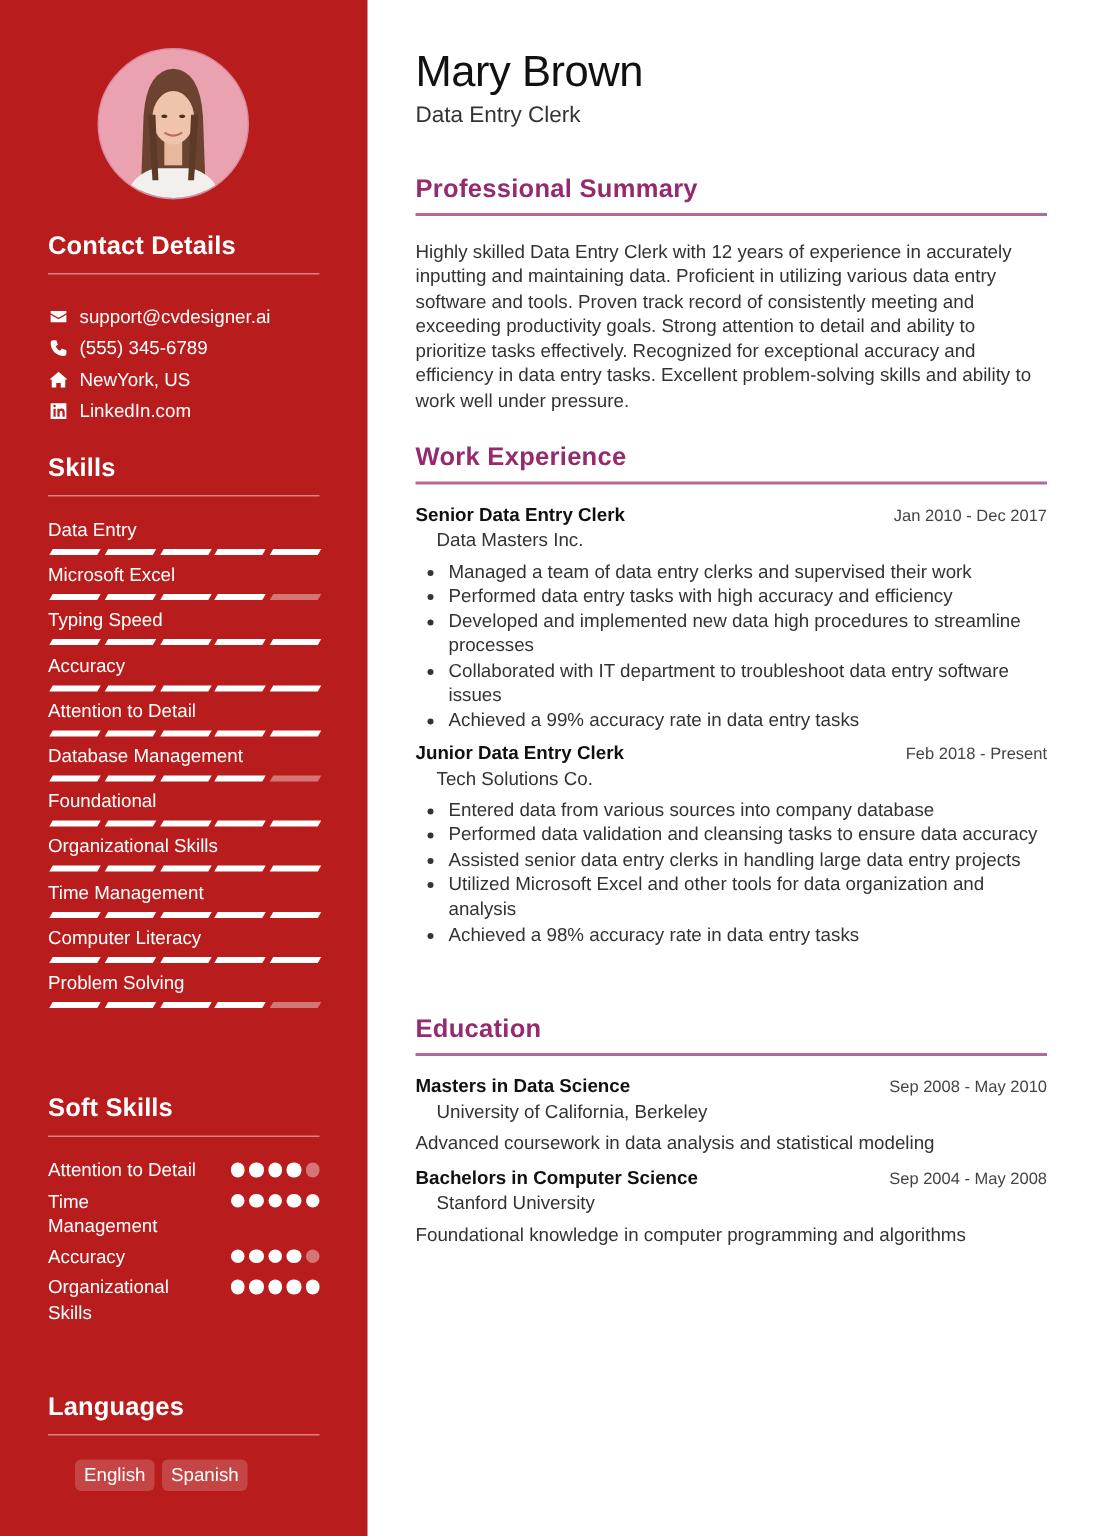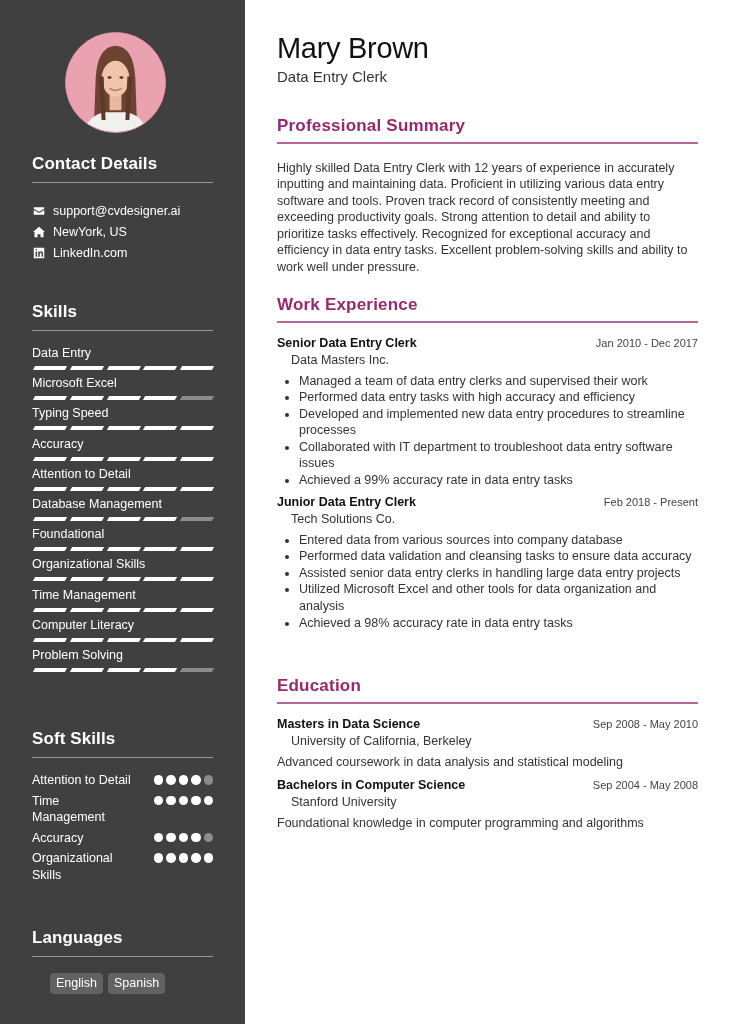--- a/index.html
+++ b/index.html
@@ -1,21 +1,21 @@
 <!DOCTYPE html>
 <html><head>
   <meta charset="utf-8">
   <style>
     * { box-sizing: border-box; margin: 0; padding: 0; }
     html, body { width: 730px; height: 1024px; background: #ffffff; overflow: hidden; }
     body { font-family: "Liberation Sans", "DejaVu Sans", sans-serif; color: #333; position: relative; }
 
     .sidebar {
       position: absolute; left: 0; top: 0; width: 245px; height: 1024px;
-      background: #404040; color: #fff;
+      background: #b91c1c; color: #fff;
       padding: 0 32px 0 32px;
     }
     .avatar-wrap { position: absolute; left: 65px; top: 32px; width: 101px; height: 101px;
       border-radius: 50%; overflow: hidden; background: #eba2b0; border: 1px solid #d88ba0; }
     .avatar-wrap svg { width: 100%; height: 100%; display: block; }
 
     .side-section { position: absolute; left: 32px; width: 181px; }
     .side-title { font-size: 17px; font-weight: bold; color: #fff; letter-spacing: 0.1px; }
     .side-rule { height: 1px; background: rgba(255,255,255,0.45); margin-top: 8px; }
 
@@ -91,20 +91,28 @@
             <svg viewBox="0 0 16 16">
               <path d="M1 3h14v2L8 9 1 5z"></path>
               <path d="M1 6.5l7 4 7-4V13H1z"></path>
             </svg>
           </span>
         <span>support@cvdesigner.ai</span>
       </li>
       <li>
         <span class="ic">
             <svg viewBox="0 0 16 16">
+              <path d="M3 1l3 0 1.5 4-2 1.5c1 2 2 3 4 4l1.5-2 4 1.5v3c0 1-1 2-2 2C6 15 1 10 1 3c0-1 1-2 2-2z"></path>
+            </svg>
+          </span>
+        <span>(555) 345-6789</span>
+      </li>
+      <li>
+        <span class="ic">
+            <svg viewBox="0 0 16 16">
               <path d="M8 1L0 8h2v7h4v-4h4v4h4V8h2z"></path>
             </svg>
           </span>
         <span>NewYork, US</span>
       </li>
       <li>
         <span class="ic">
             <svg viewBox="0 0 16 16">
               <path d="M1 1h14v14H1zM3.5 6v7h2V6zm1-3.5a1.1 1.1 0 100 2.2 1.1 1.1 0 000-2.2zM7 6v7h2V9.5c0-1 .5-1.7 1.3-1.7s1.2.6 1.2 1.7V13h2V9c0-2-1-3.2-2.6-3.2-1 0-1.6.5-1.9 1V6z"></path>
             </svg>
@@ -304,21 +312,21 @@
     <div id="job-list">
         <div class="job">
           <div class="job-head">
             <span class="job-title">Senior Data Entry Clerk</span>
             <span class="job-date">Jan 2010 - Dec 2017</span>
           </div>
           <div class="job-company">Data Masters Inc.</div>
           <ul class="job-bullets">
             <li>Managed a team of data entry clerks and supervised their work</li>
             <li>Performed data entry tasks with high accuracy and efficiency</li>
-            <li>Developed and implemented new data entry procedures to streamline processes</li>
+            <li>Developed and implemented new data high procedures to streamline processes</li>
             <li>Collaborated with IT department to troubleshoot data entry software issues</li>
             <li>Achieved a 99% accuracy rate in data entry tasks</li>
           </ul>
         </div>
         <div class="job">
           <div class="job-head">
             <span class="job-title">Junior Data Entry Clerk</span>
             <span class="job-date">Feb 2018 - Present</span>
           </div>
           <div class="job-company">Tech Solutions Co.</div>

